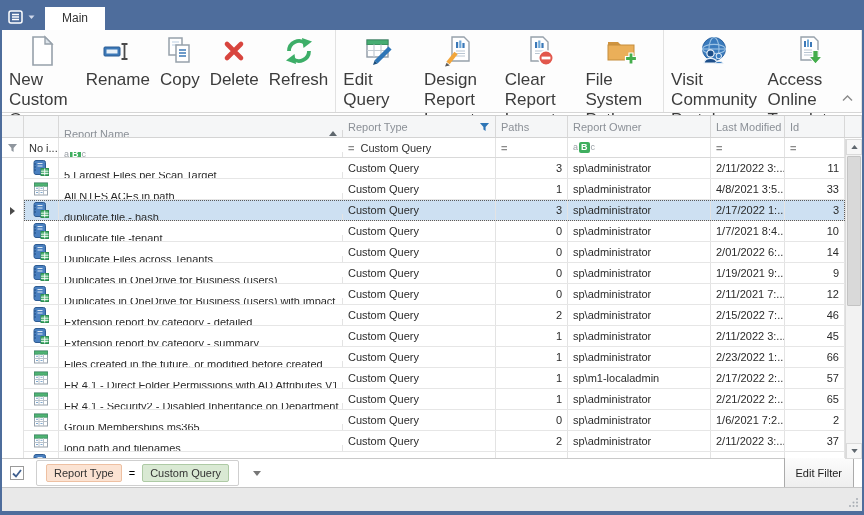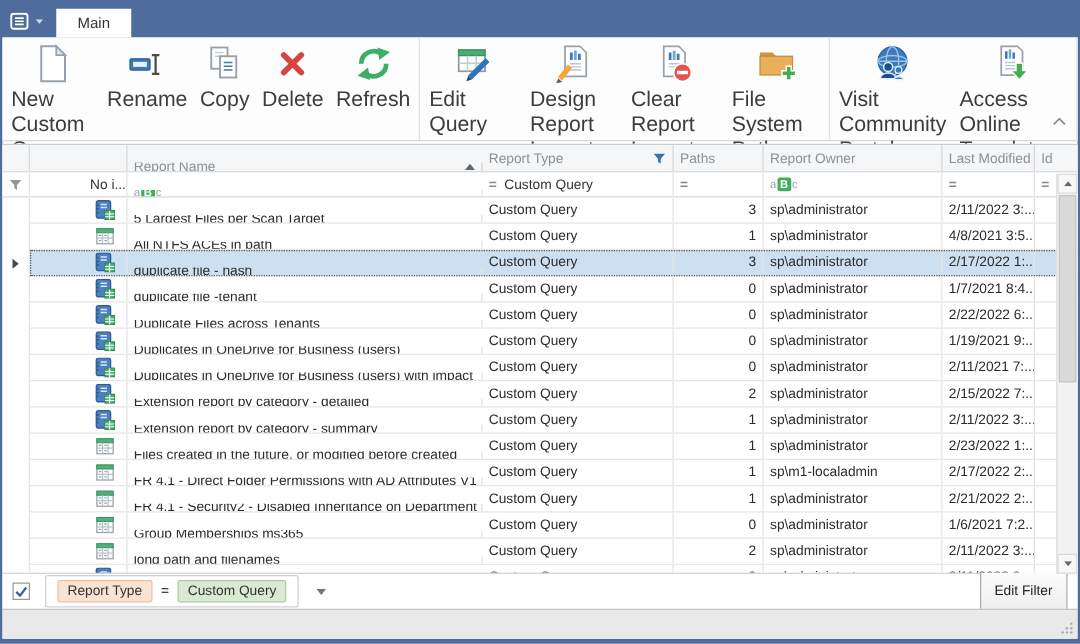--- a/index.html
+++ b/index.html
@@ -26,21 +26,21 @@
   .gcell{border-right:1px solid #e3e3e3;display:flex;align-items:center;padding:0 5px;overflow:hidden;white-space:nowrap;flex:none;}
   .ghead{height:22px;display:flex;background:#f5f6f7;border-bottom:1px solid #d4d4d4;color:#8b9097;font-size:11px;}
   .ghead .gcell{border-right:1px solid #d8d8d8;}
   .gfilter{height:20px;display:flex;background:#fff;border-bottom:1px solid #d9d9d9;font-size:11px;color:#333;}
   .gbody{height:300px;overflow:hidden;}
   .grow{height:21px;display:flex;font-size:11px;color:#2b2b2b;}
   .grow-body{display:flex;border-bottom:1px solid #e6e6e6;}
   .grow-body .gcell{border-bottom:0;}
   .grow-body.sel{background:#cde0f2;outline:1px dotted #5a5a5a;outline-offset:-1px;}
   .c-ind{width:22px;justify-content:center;}
-  .c-icon{width:35px;justify-content:center;margin-left:43px;}
+  .c-icon{width:35px;justify-content:center;}
   .c-name{width:284px;margin-top:14px;}
   .c-type{width:153px;}
   .c-paths{width:72px;text-align:center;}
   .c-owner{width:143px;}
   .c-mod{width:74px;}
   .c-id{width:60px;}
   .num{justify-content:flex-end;}
   .hfill{width:17px;border-right:0;}
   .sortarrow{margin-left:auto;}
   .hfunnel{margin-left:auto;}
@@ -382,21 +382,21 @@
                   <path d="M1 4h2M1 7h2M1 10h2" stroke="#2d5b92" stroke-width="1.4"></path>
                   <path d="M4.5 3.5h5M4.5 6h5" stroke="#dce8f4" stroke-width="1.2"></path>
                   <rect x="8" y="8.5" width="7.5" height="7" fill="#4fb373" stroke="#2f8f52" stroke-width="1"></rect>
                   <path d="M8 11.2h7.5M8 13.4h7.5M11.7 8.5v7" stroke="#fff" stroke-width="0.9"></path>
                 </svg>
               </div>
               <div class="gcell c-name">Duplicate Files across Tenants</div>
               <div class="gcell c-type">Custom Query</div>
               <div class="gcell c-paths num">0</div>
               <div class="gcell c-owner">sp\administrator</div>
-              <div class="gcell c-mod">2/22/2022 6:...</div>
+              <div class="gcell c-mod">2/01/2022 6:...</div>
               <div class="gcell c-id num">14</div>
             </div>
           </div>
           <div class="grow">
             <div class="gcell c-ind"></div>
             <div class="grow-body">
               <div class="gcell c-icon">
                 <svg width="16" height="16" viewBox="0 0 16 16">
                   <rect x="1" y="0.5" width="11.5" height="14" rx="2" fill="#4a80c0" stroke="#2d5b92" stroke-width="1"></rect>
                   <path d="M1 4h2M1 7h2M1 10h2" stroke="#2d5b92" stroke-width="1.4"></path>

